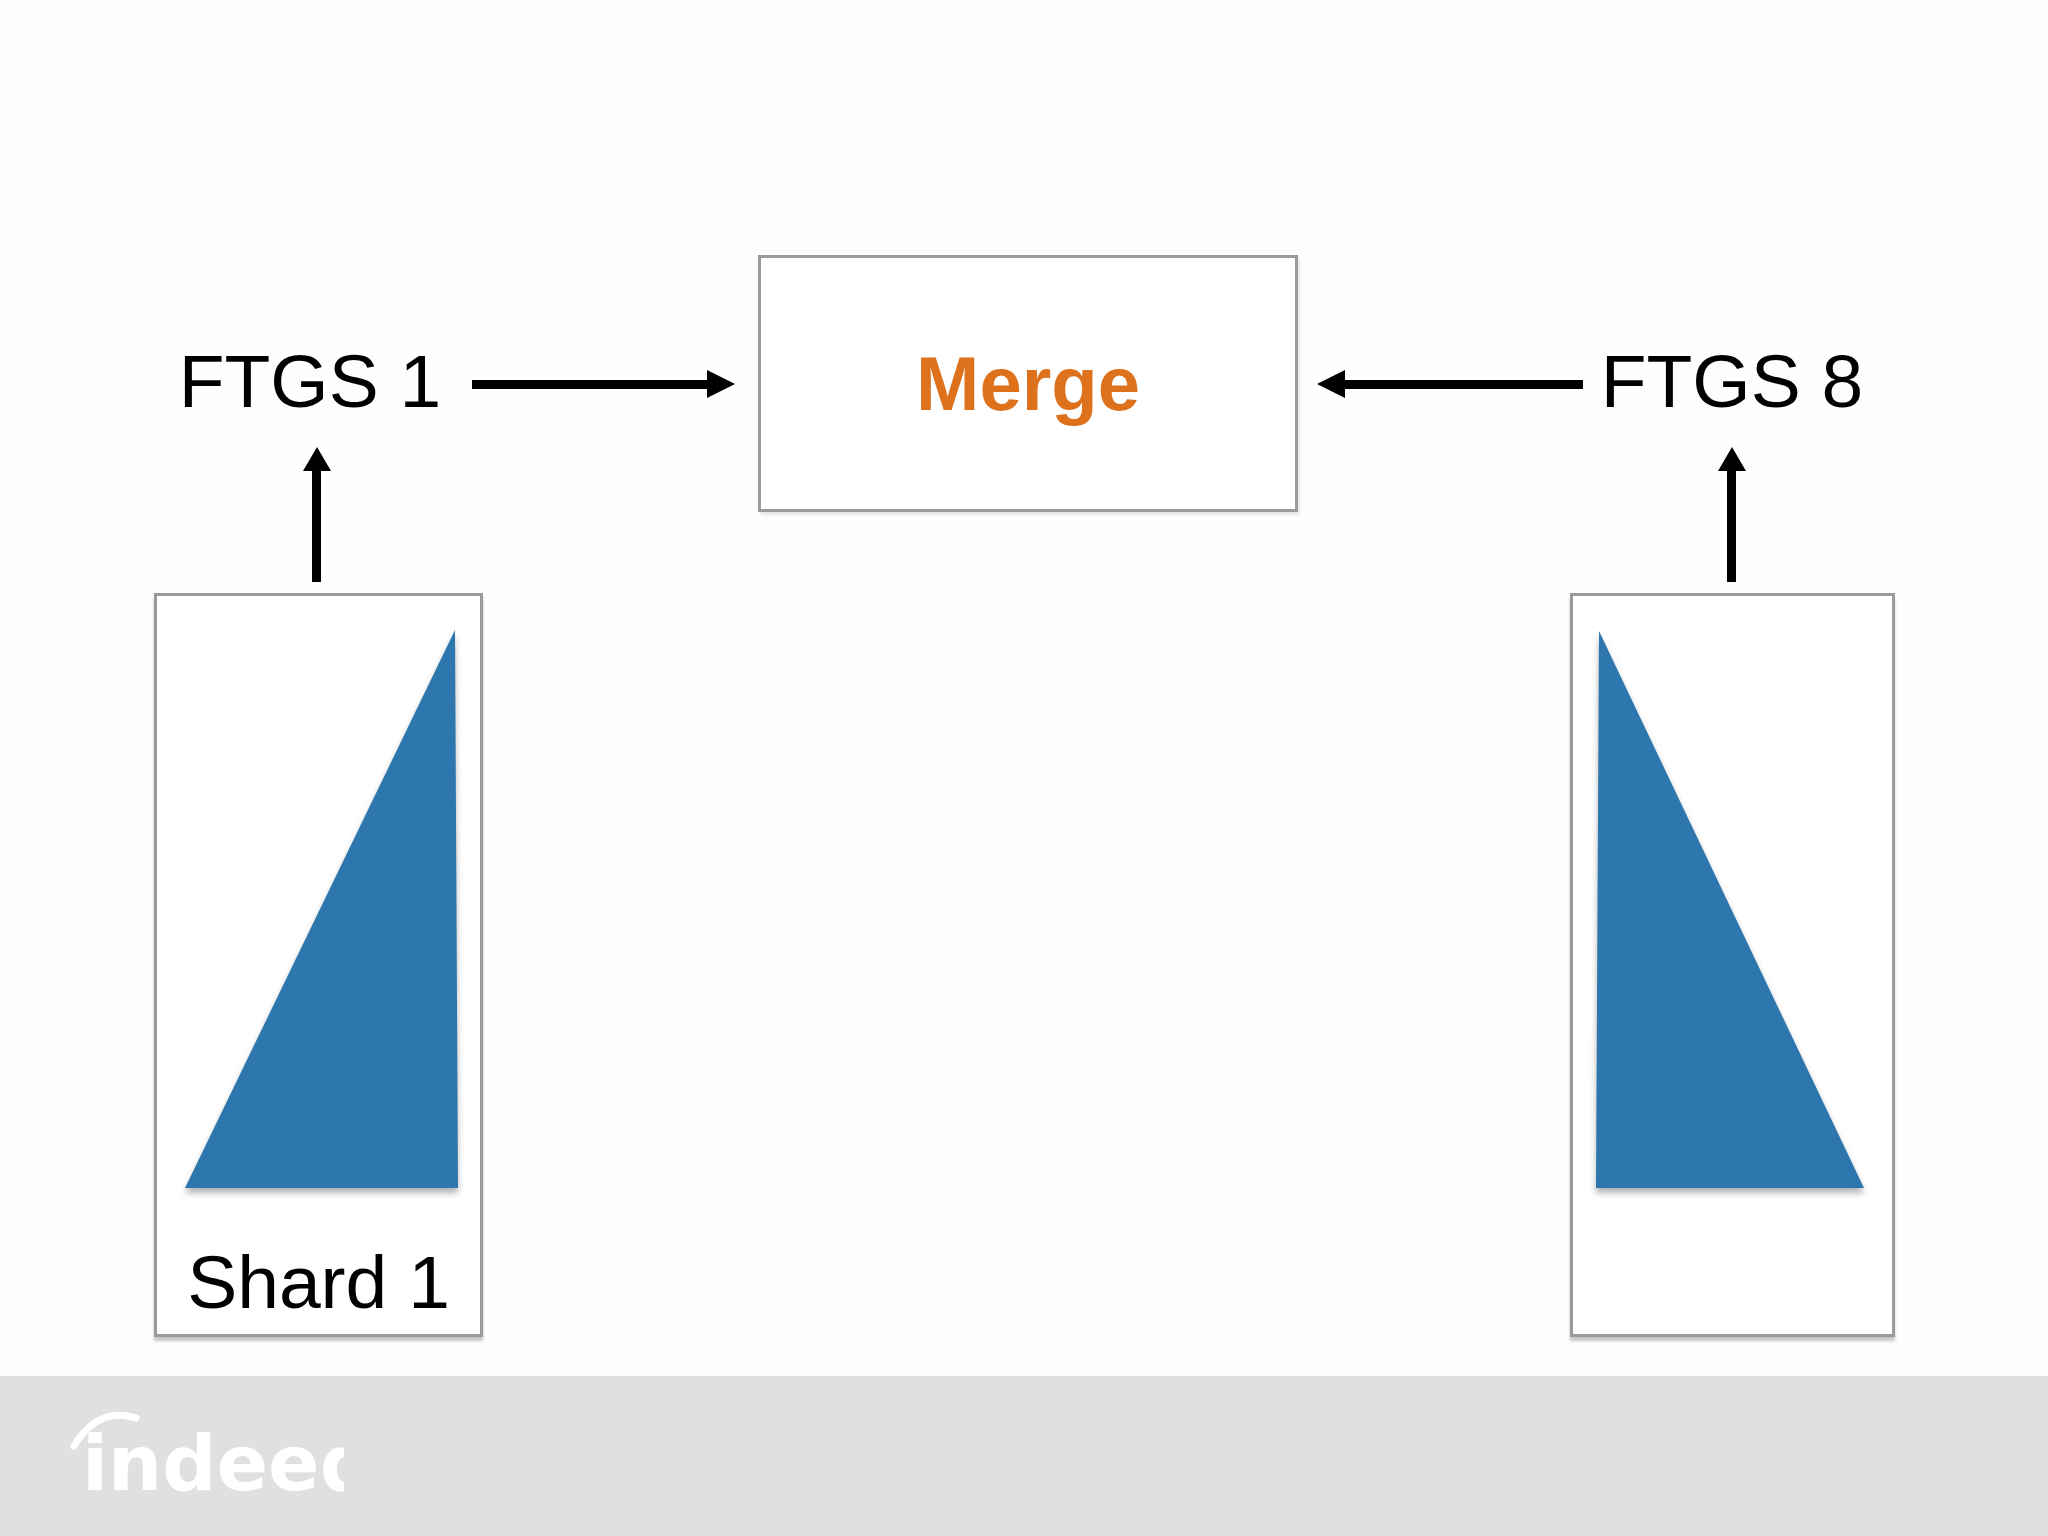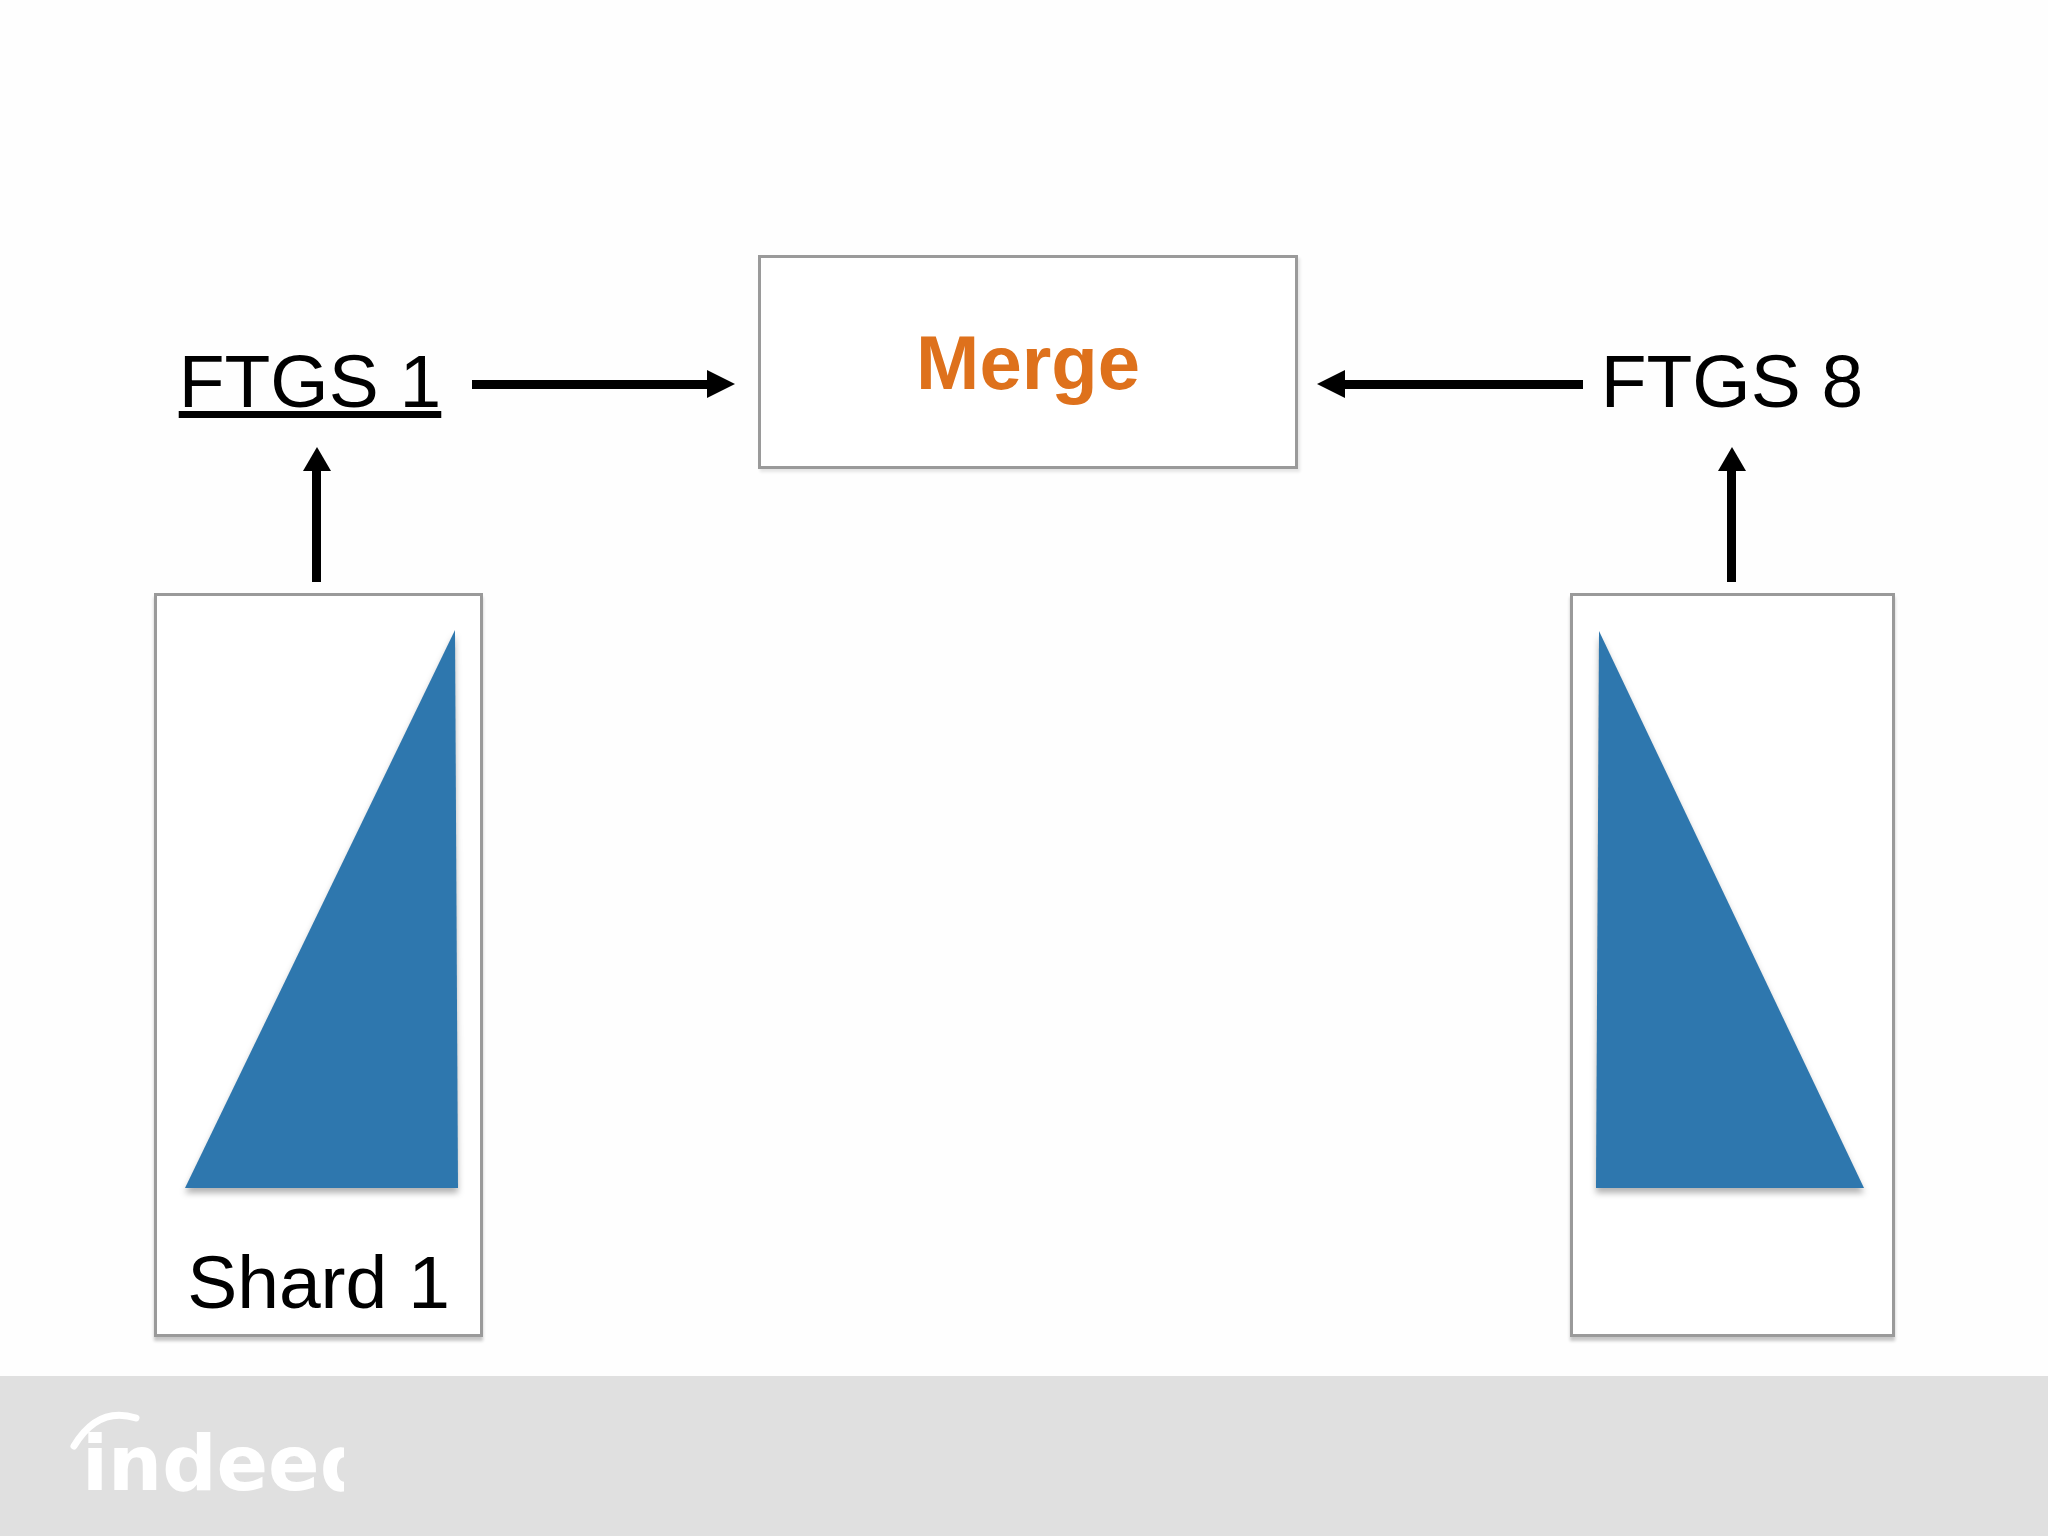--- a/index.html
+++ b/index.html
@@ -18,21 +18,21 @@
     line-height: 75px;
     color: var(--text-black, #000);
     text-align: center;
     white-space: nowrap;
   }
 
   
   .merge-box {
     position: absolute;
     left: 758px; top: 255px;
-    width: 540px; height: 214px;
+    width: 540px; height: 257px;
     background: var(--box-bg, #fff);
     border: 3px solid var(--border-gray, #999);
     box-shadow: 2px 3px 3px rgba(0,0,0,0.10);
     display: flex; align-items: center; justify-content: center;
   }
   .merge-label {
     font-size: 76px;
     font-weight: bold;
     color: var(--accent-orange, #de711c);
     white-space: nowrap;
@@ -106,21 +106,21 @@
   .logo path {
     stroke: var(--logo-white, #fff);
     stroke-width: 7;
     fill: none;
     stroke-linecap: round;
   }
 </style>
 </head>
 <body>
 
-<div class="label" style="left:160px; top:344px; width:300px;text-decoration:underline;">FTGS 1</div>
+<div class="label" style="left:160px; top:344px; width:300px;">FTGS 1</div>
 
 <div class="label" style="left:1582px; top:344px; width:300px;">FTGS 8</div>
 
 <div class="merge-box">
   <div class="merge-label">Merge</div>
 </div>
 
 <div>
   <div class="arrow-shaft-h" style="left:472px; top:380px; width:235px;"></div>
   <div class="arrow-head point-right" style="left:707px; top:370px;"></div>

